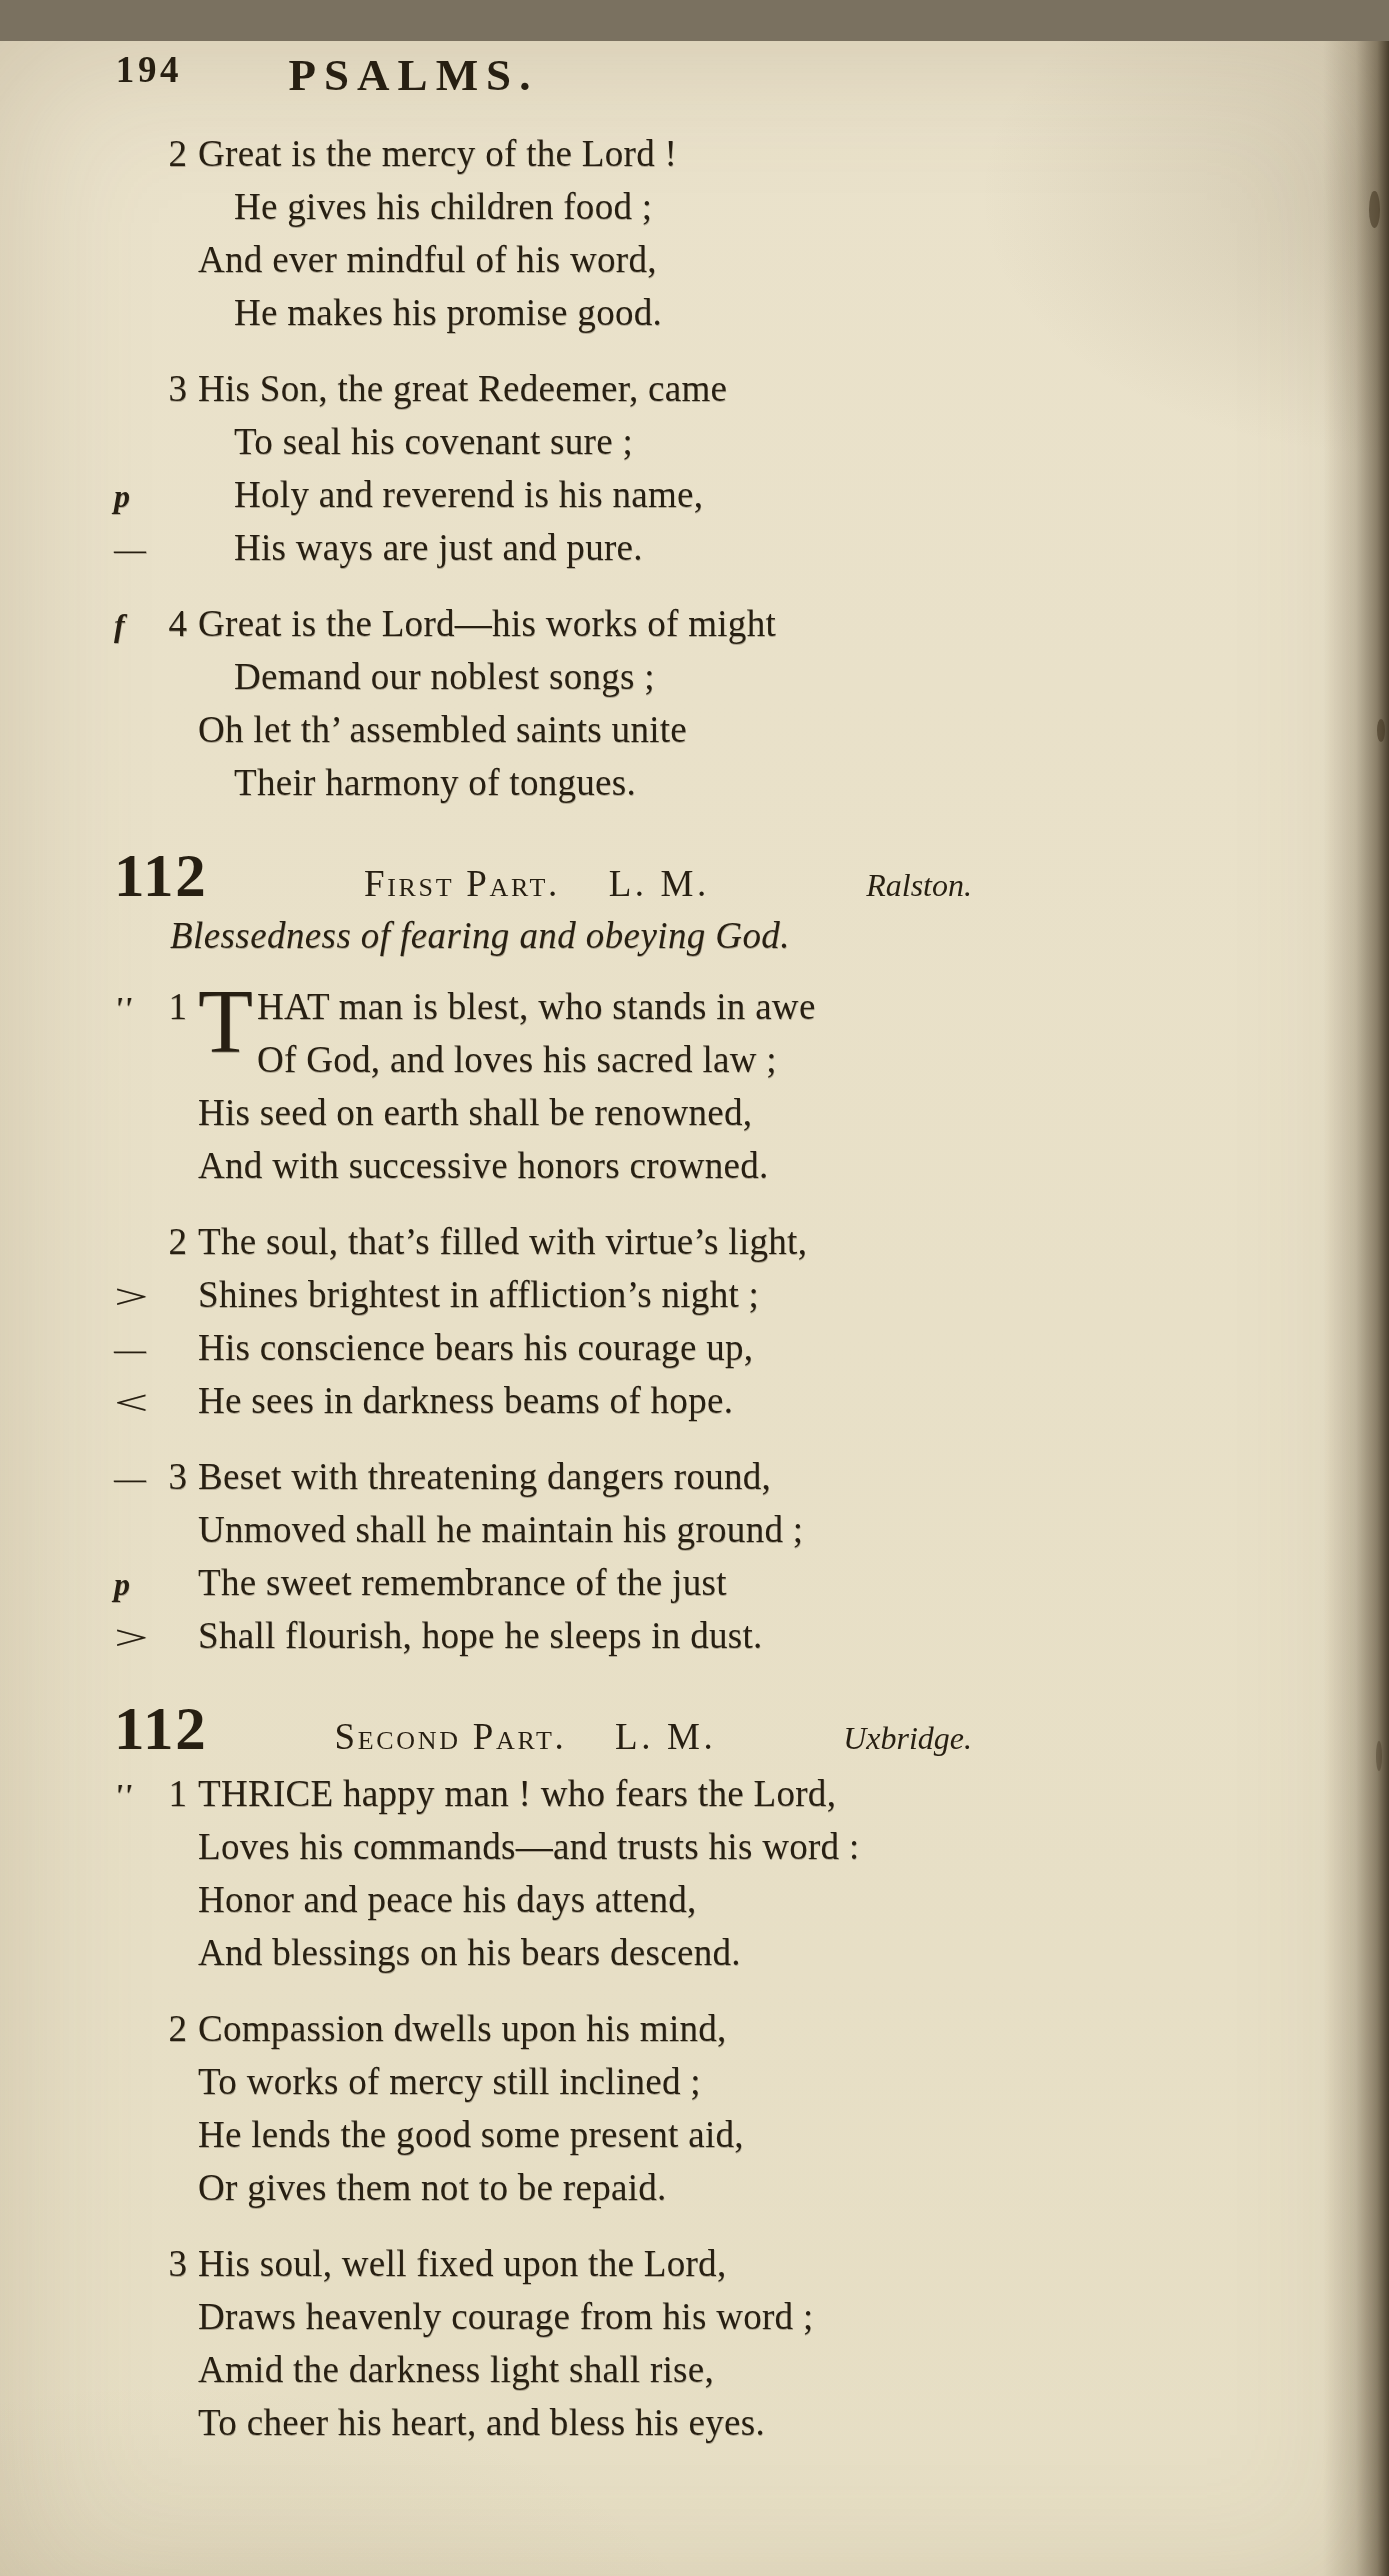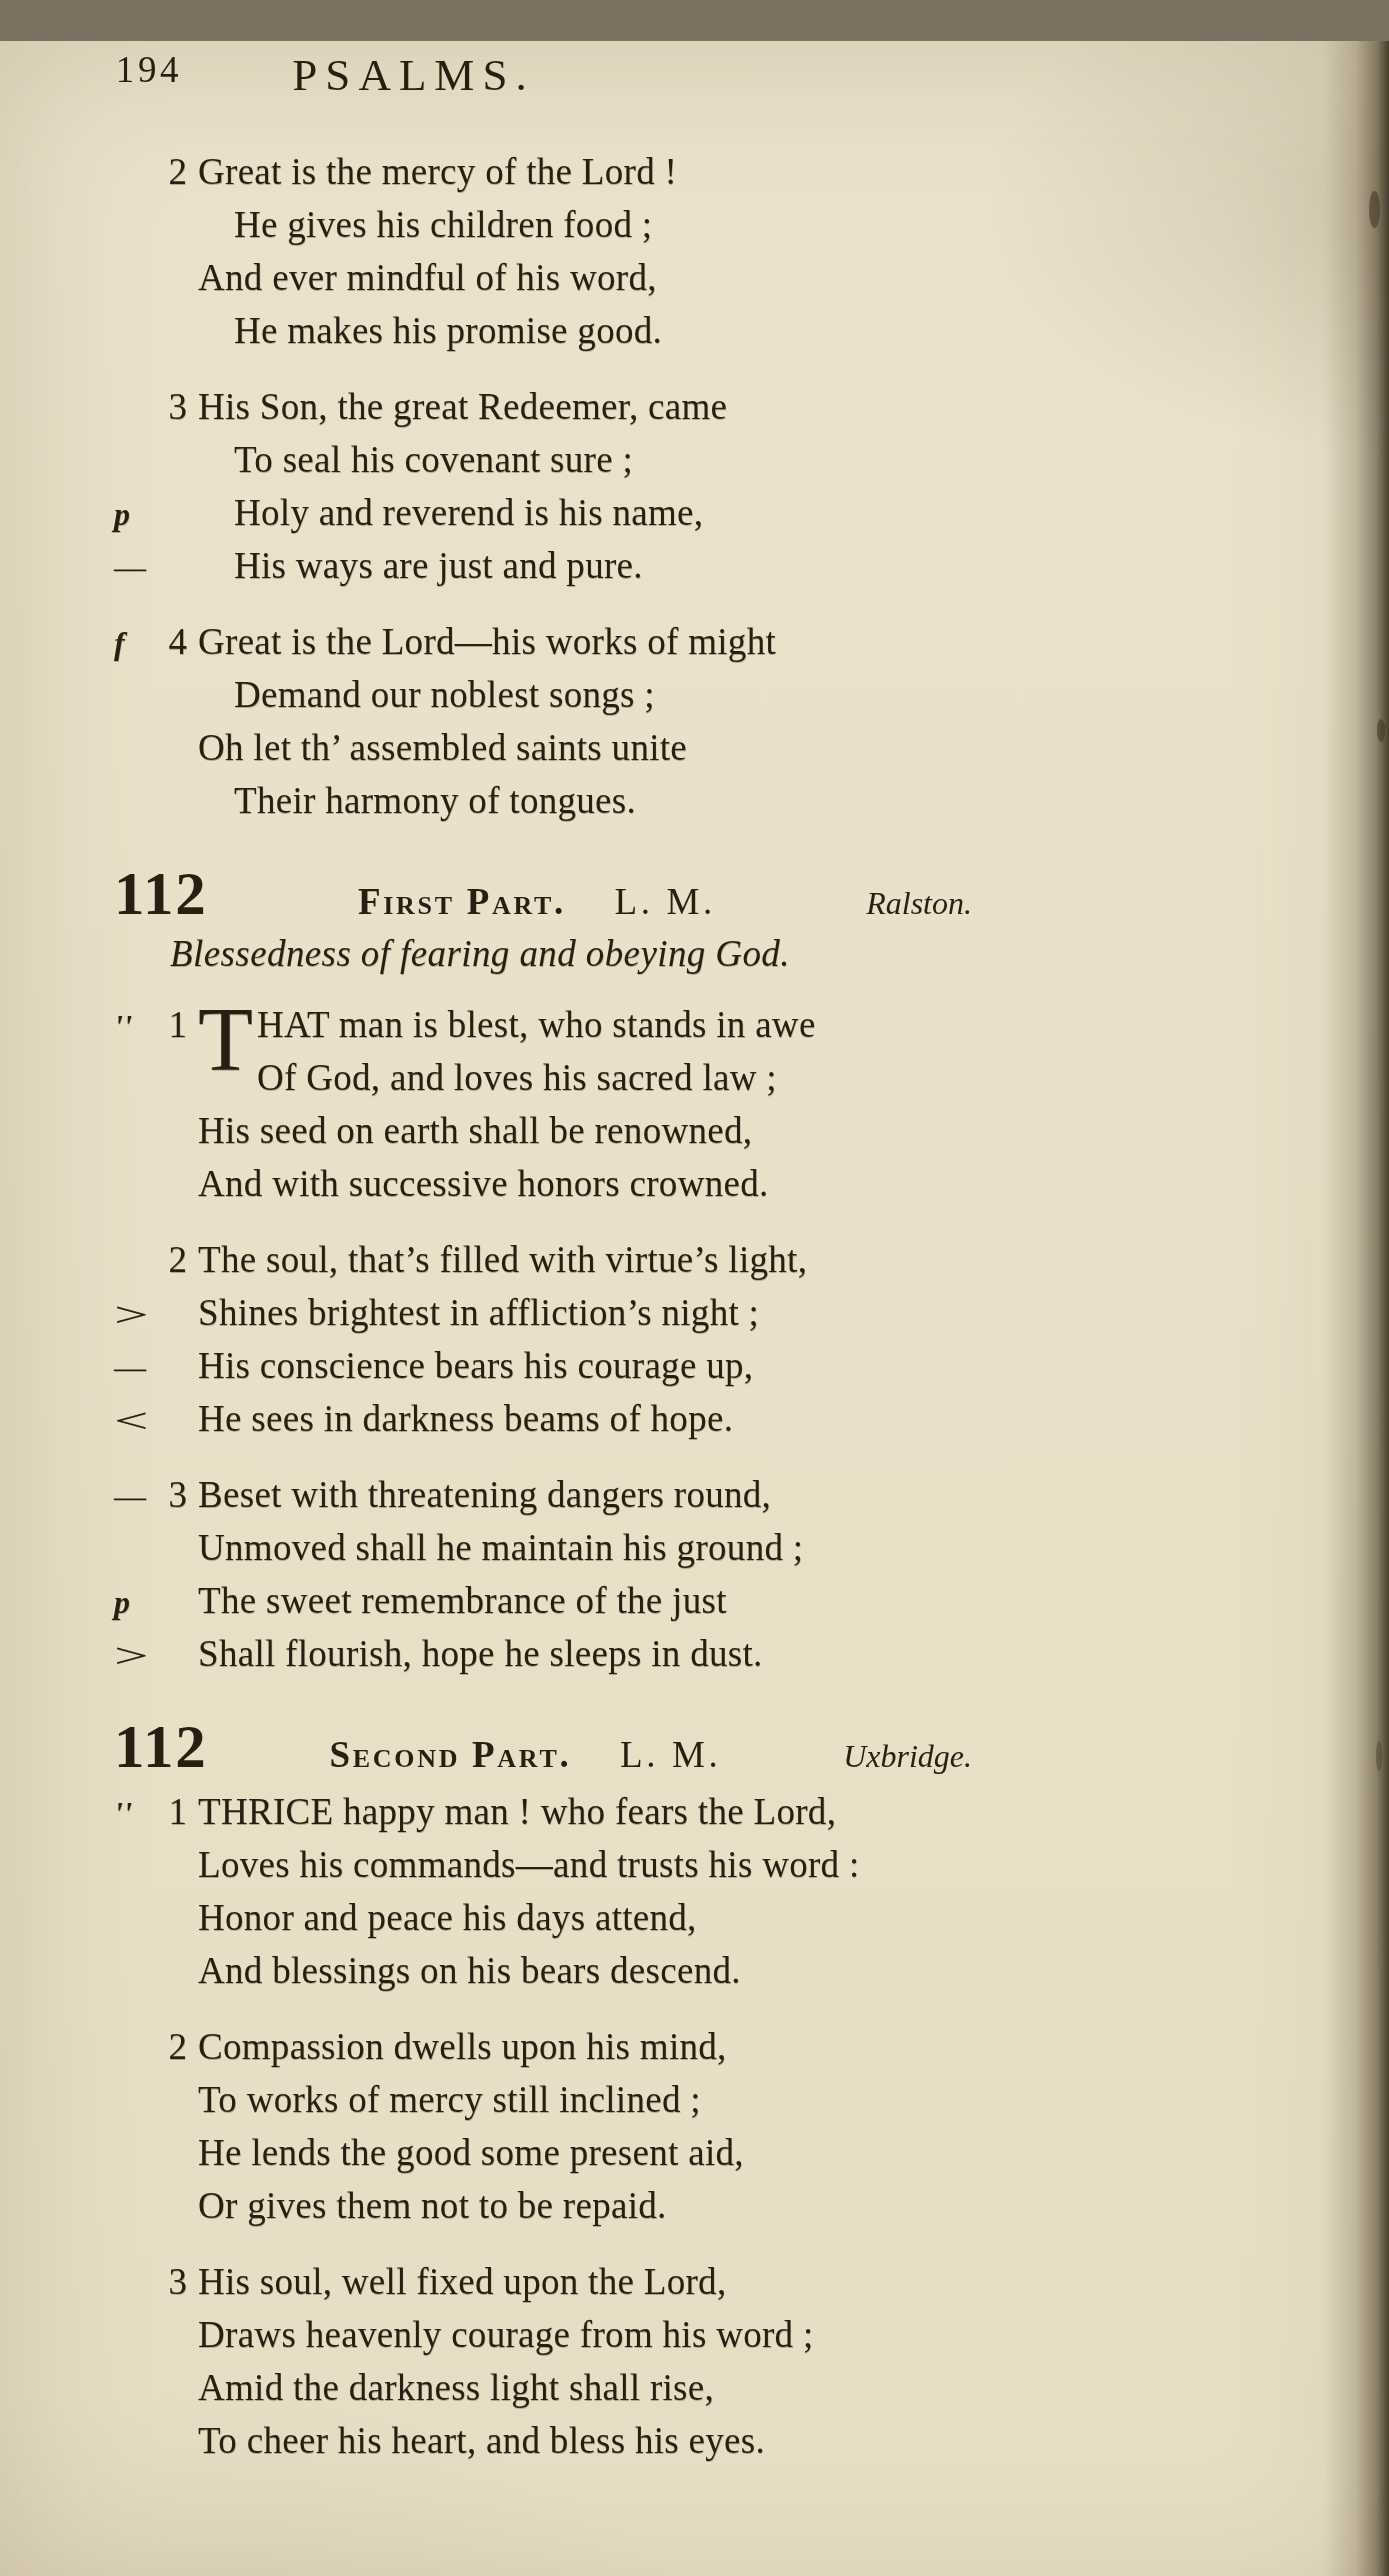--- a/index.html
+++ b/index.html
@@ -26,21 +26,21 @@
       rgba(86,71,47,0.22) 50%,
       rgba(70,57,36,0.55) 82%,
       rgba(48,38,22,0.85) 100%);
   }
   .speck { position: absolute; border-radius: 50%; background: rgba(62,50,30,0.55); }
   .speck.s1 { right: 9px; top: 150px; width: 10.7px; height: 37px; }
   .speck.s2 { right: 4.5px;  top: 678px; width: 8px;  height: 23px; }
   .speck.s3 { right: 7.1px;  top: 1700px; width: 6.2px; height: 30px; opacity: .7; }
 
   
-  .running-head { position: relative; margin: 41px 0 50px 114px; width: 858px; height: 54px; }
+  .running-head { position: relative; margin: 41px 0 32px 114px; width: 858px; height: 54px; font-weight: bold; }
   .pageno { position: absolute; left: 1.8px; top: 7.1px; font-size: 37px; letter-spacing: 3.6px; }
   .head-title {
     position: absolute; left: 0; right: 259px; top: 8px; text-align: center;
     font-size: 45px; letter-spacing: 8px;
   }
 
   
   .verse { position: relative; margin-bottom: 23px; }
   .line {
     display: flex; align-items: baseline;
@@ -71,21 +71,21 @@
     text-shadow: 0.5px 0.7px 0 rgba(46,36,22,0.30);
   }
 
   
   .hymn-head {
     display: grid; grid-template-columns: auto 1fr auto; align-items: baseline;
     margin: 36px 0 7.1px 114px; width: 858px;
   }
   .hymn-no { font-size: 61px; font-weight: bold; letter-spacing: 1.8px; line-height: 62px; }
   .hymn-mid { display: flex; gap: 28.6px; justify-content: center; align-items: baseline; }
-  .hymn-part { font-size: 37px; font-variant: small-caps; letter-spacing: 2.7px; font-weight: bold; }
+  .hymn-part { font-size: 37px; font-variant: small-caps; letter-spacing: 2.7px; }
   .hymn-meter { font-size: 37px; letter-spacing: 3.6px; margin-left: 20px; }
   .hymn-tune { font-style: italic; font-size: 32px; }
   .hymn-subtitle {
     margin: 0 0 23px 114px; width: 732px; text-align: center;
     font-style: italic; font-size: 37px; letter-spacing: 0.4px;
     text-shadow: 0.4px 0.5px 0 rgba(46,36,22,0.30);
   }
   .verse-group { margin-bottom: 5.4px; }
 </style>
 </head>

